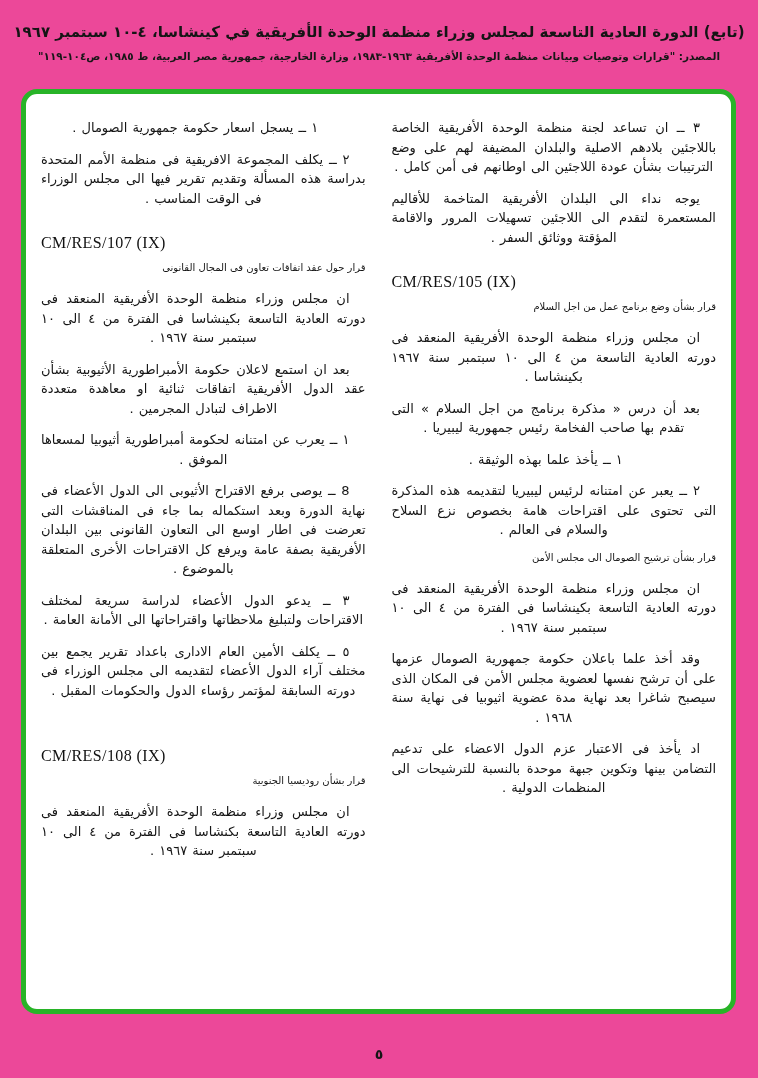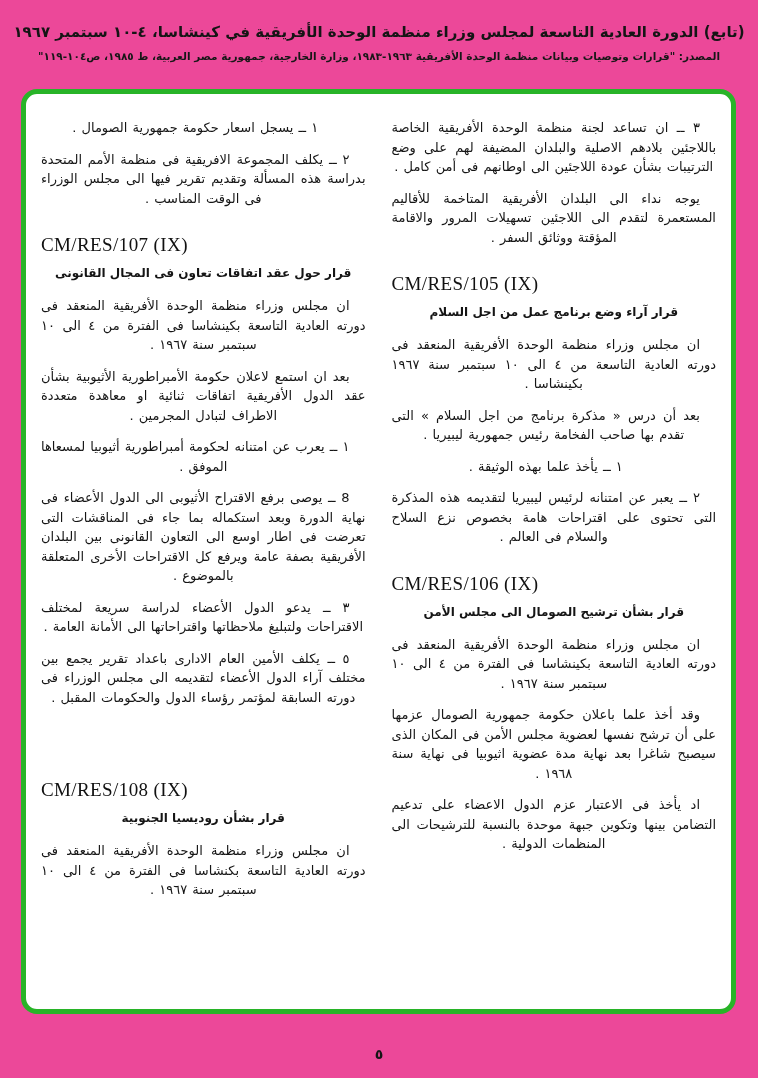--- a/index.html
+++ b/index.html
@@ -40,30 +40,29 @@
     text-align:justify;
     text-align-last:center;
     text-indent:16px;
     margin:0 0 12px 0;
     word-spacing:1px;
   }
   .ref {
     direction:ltr;
     text-align:left;
     font-family:"Liberation Serif", "DejaVu Serif", serif;
-    font-size:19px;
+    font-size:16px;
     letter-spacing:0.4px;
     margin:26px 0 8px 0;
     color:#111;
   }
-  .ref.gap-xl { margin-top:72px; }
+  .ref.gap-xl { margin-top:47px; }
   .res-title {
-    font-size:12px;
-    font-weight:bold;
-    text-align:center;
+    font-size:10px;
+    font-weight:normal;
     margin:10px 0 16px 0;
   }
   .page-number {
     position:absolute;
     bottom:16px; left:0; right:0;
     text-align:center;
     font-size:14px; font-weight:bold;
   }
 </style>
 </head>
@@ -76,26 +75,25 @@
     <p class="doc-source">المصدر: "قرارات وتوصيات وبيانات منظمة الوحدة الأفريقية ١٩٦٣-١٩٨٣، وزارة الخارجية، جمهورية مصر العربية، ط ١٩٨٥، ص١٠٤-١١٩"</p>
   </div>
 
   <div class="content-box">
     <div class="columns">
 
       <div class="col">
         <p class="body-p">٣ ــ ان تساعد لجنة منظمة الوحدة الأفريقية الخاصة باللاجئين بلادهم الاصلية والبلدان المضيفة لهم على وضع الترتيبات بشأن عودة اللاجئين الى اوطانهم فى أمن كامل .</p>
         <p class="body-p">يوجه نداء الى البلدان الأفريقية المتاخمة للأقاليم المستعمرة لتقدم الى اللاجئين تسهيلات المرور والاقامة المؤقتة ووثائق السفر .</p>
         <div class="ref">CM/RES/105 (IX)</div>
-        <h3 class="res-title">قرار آراء وضع برنامج عمل من اجل السلام</h3>
+        <h3 class="res-title">قرار بشأن وضع برنامج عمل من اجل السلام</h3>
         <p class="body-p">ان مجلس وزراء منظمة الوحدة الأفريقية المنعقد فى دورته العادية التاسعة من ٤ الى ١٠ سبتمبر سنة ١٩٦٧ بكينشاسا .</p>
         <p class="body-p">بعد أن درس « مذكرة برنامج من اجل السلام » التى تقدم بها صاحب الفخامة رئيس جمهورية ليبيريا .</p>
         <p class="body-p">١ ــ يأخذ علما بهذه الوثيقة .</p>
         <p class="body-p">٢ ــ يعبر عن امتنانه لرئيس ليبيريا لتقديمه هذه المذكرة التى تحتوى على اقتراحات هامة بخصوص نزع السلاح والسلام فى العالم .</p>
-        <div class="ref">CM/RES/106 (IX)</div>
         <h3 class="res-title">قرار بشأن ترشيح الصومال الى مجلس الأمن</h3>
         <p class="body-p">ان مجلس وزراء منظمة الوحدة الأفريقية المنعقد فى دورته العادية التاسعة بكينشاسا فى الفترة من ٤ الى ١٠ سبتمبر سنة ١٩٦٧ .</p>
         <p class="body-p">وقد أخذ علما باعلان حكومة جمهورية الصومال عزمها على أن ترشح نفسها لعضوية مجلس الأمن فى المكان الذى سيصبح شاغرا بعد نهاية مدة عضوية اثيوبيا فى نهاية سنة ١٩٦٨ .</p>
         <p class="body-p">اد يأخذ فى الاعتبار عزم الدول الاعضاء على تدعيم التضامن بينها وتكوين جبهة موحدة بالنسبة للترشيحات الى المنظمات الدولية .</p>
       </div>
 
       <div class="col">
         <p class="body-p">١ ــ يسجل اسعار حكومة جمهورية الصومال .</p>
         <p class="body-p">٢ ــ يكلف المجموعة الافريقية فى منظمة الأمم المتحدة بدراسة هذه المسألة وتقديم تقرير فيها الى مجلس الوزراء فى الوقت المناسب .</p>
         <div class="ref">CM/RES/107 (IX)</div>

